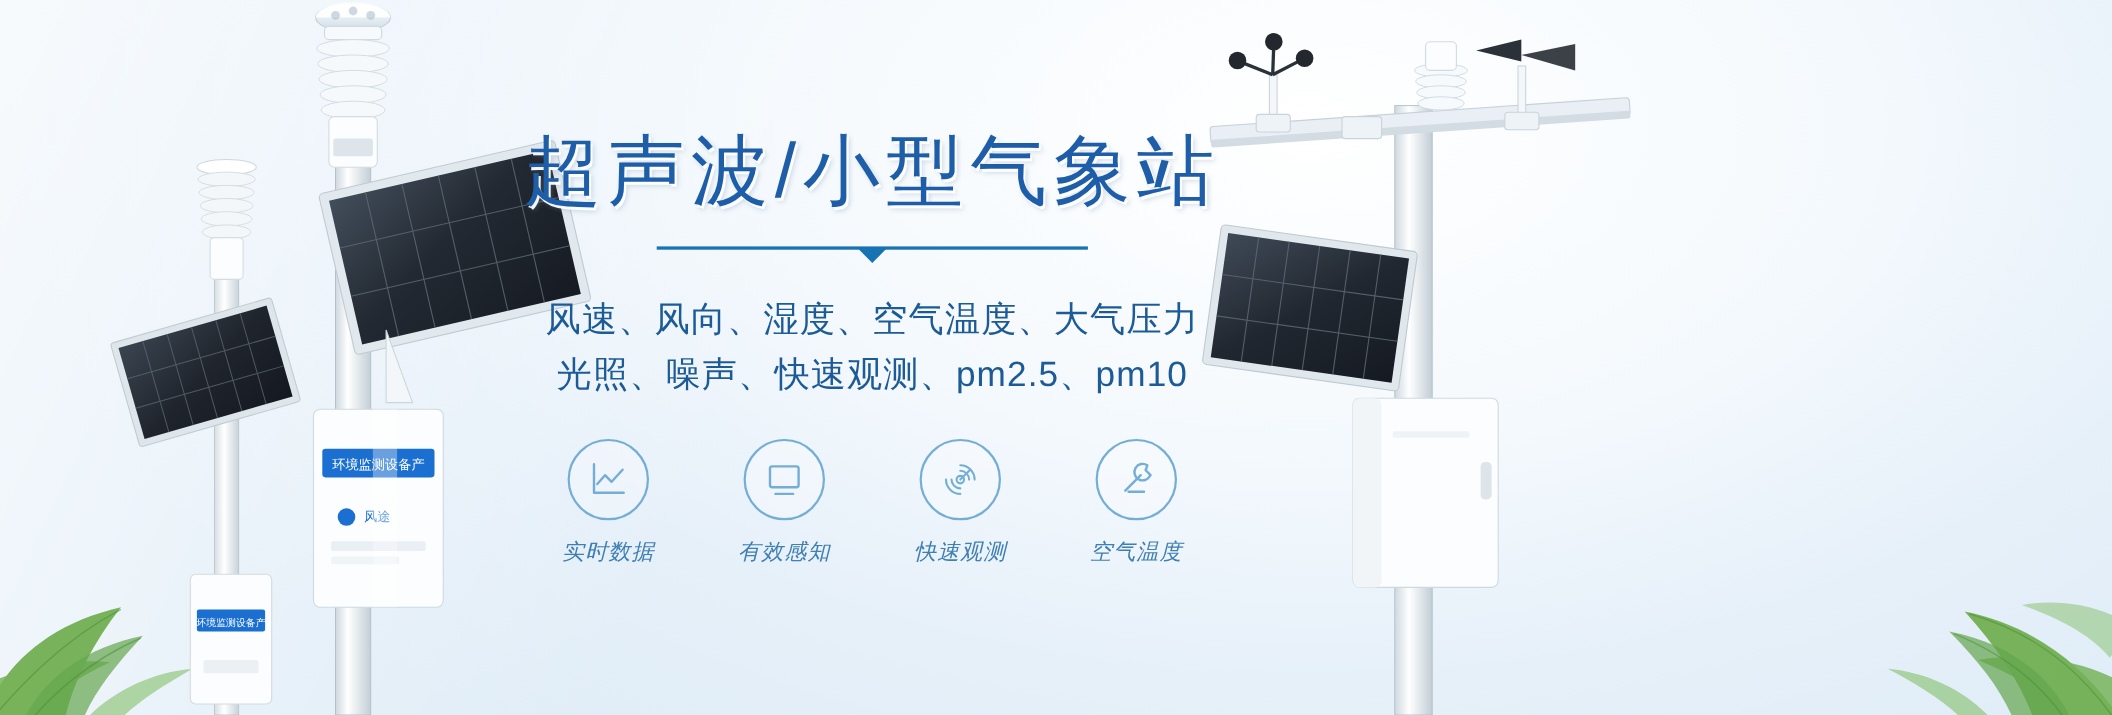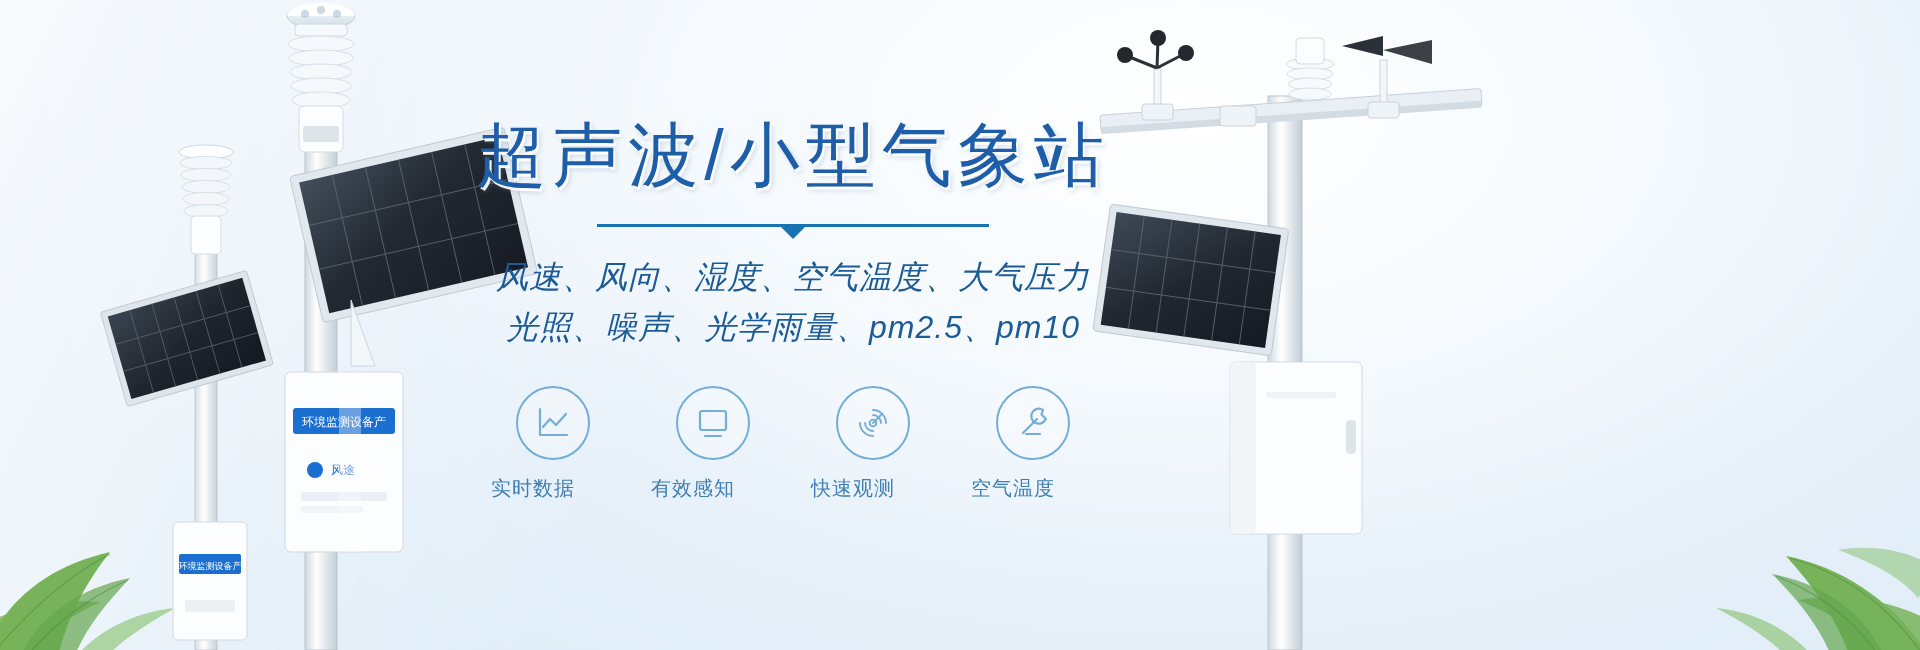--- a/index.html
+++ b/index.html
@@ -45,31 +45,31 @@
   }
   .divider {
     position:relative; margin:34px auto 0; width:392px; height:3px;
     background:#1873b2;
   }
   .divider:after{
     content:""; position:absolute; left:50%; top:2px; transform:translateX(-50%);
     border-left:13px solid transparent; border-right:13px solid transparent;
     border-top:13px solid #1873b2;
   }
-  .sub { margin-top:26px;font-style:italic; }
+  .sub { margin-top:39px; }
   .sub-line {
     font-size:32px; line-height:1.55; color:#1c5b96; letter-spacing:1px;
     white-space:nowrap;
   }
 
   
   .features {
     display:flex; justify-content:center; gap:36px; margin-top:34px;
   }
-  .feature { width:124px; text-align:left; }
+  .feature { width:124px; text-align:center;font-style:italic; }
   .feature-circle {
     width:74px; height:74px; margin:0 auto; border-radius:50%;
     border:2px solid #74aed6; display:flex; align-items:center; justify-content:center;
     background:rgba(255,255,255,.28);
   }
   .feature-circle svg { width:40px; height:40px; display:block; }
   .feature-label {
     margin-top:15px; font-size:20px; color:#3f7fb3; letter-spacing:1px; white-space:nowrap;
   }
 </style>
@@ -305,21 +305,21 @@
   </svg>
 
   <div class="content">
 
     <div class="title">超声波/小型气象站</div>
 
     <div class="divider"></div>
 
     <div class="sub">
       <div class="sub-line">风速、风向、湿度、空气温度、大气压力</div>
-      <div class="sub-line">光照、噪声、光学雨量、pm2.5、pm10</div>
+      <div class="sub-line">光照、噪声、快速观测、pm2.5、pm10</div>
     </div>
 
     <div class="features">
 
       <div class="feature">
         <div class="feature-circle">
           <svg viewBox="0 0 40 40">
             <g fill="none" stroke="#74aed6" stroke-width="2.2" stroke-linecap="round" stroke-linejoin="round">
               <path d="M7 6 V32 H34"></path>
               <polyline points="10,24 17,16 23,22 33,11"></polyline>

